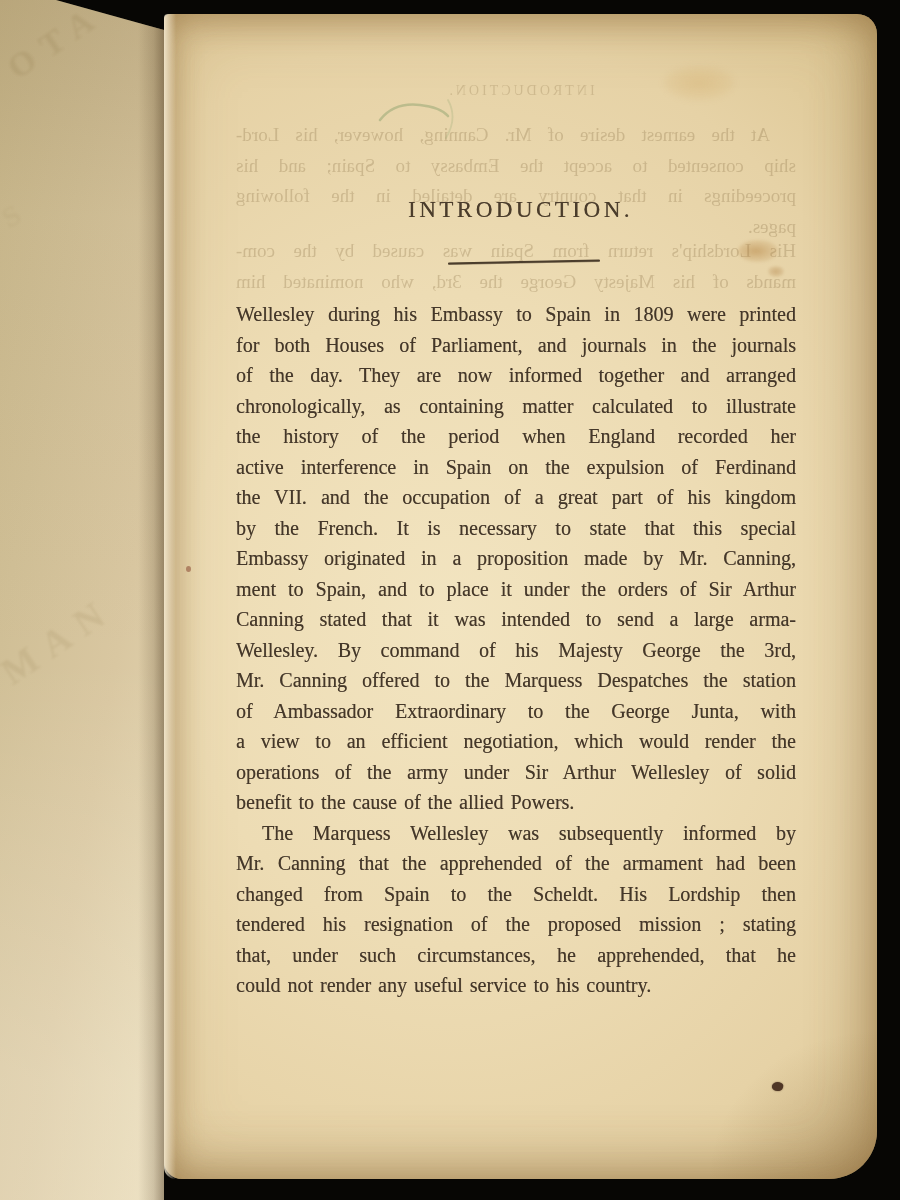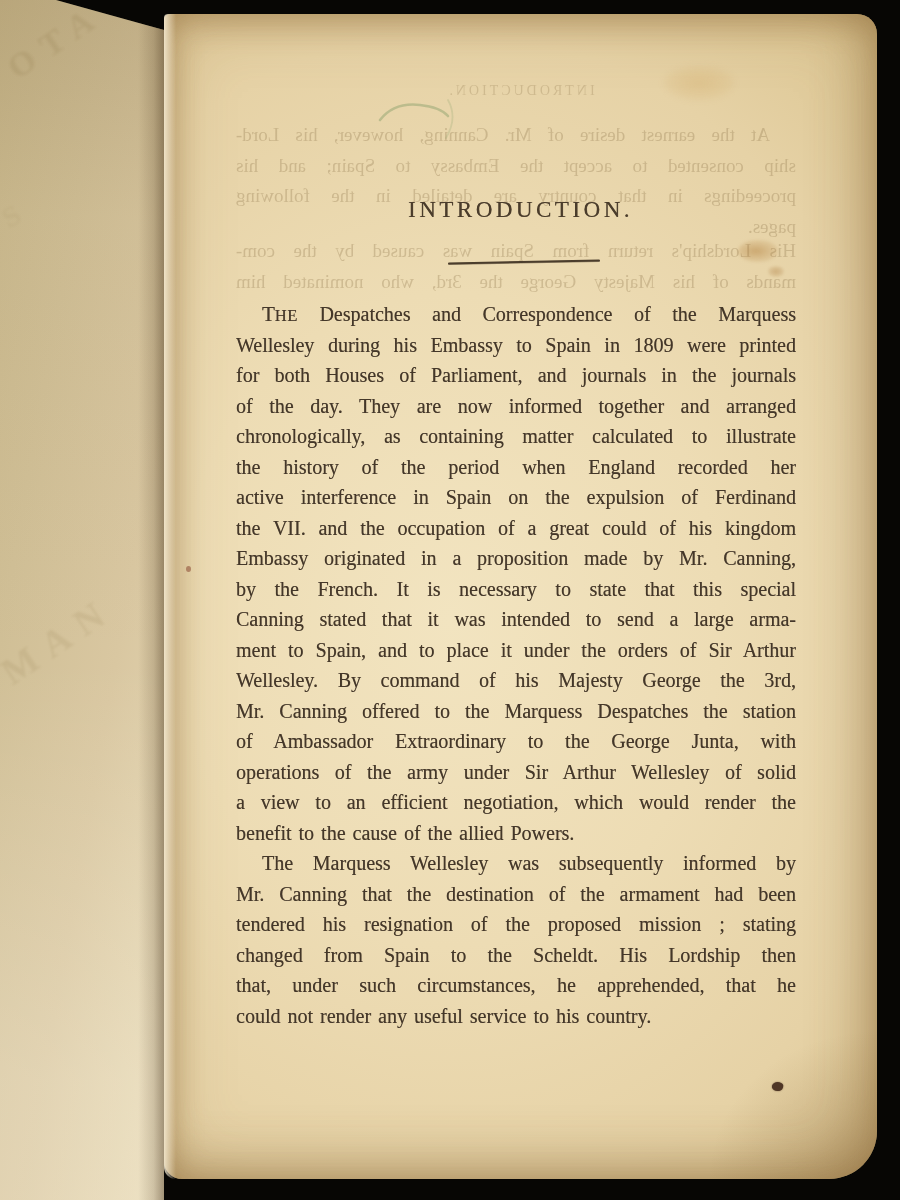--- a/index.html
+++ b/index.html
@@ -145,42 +145,41 @@
       </div>
     <div class="showthrough st-block2">
         <div class="line">His Lordship's return from Spain was caused by the com-</div>
         <div class="line">mands of his Majesty George the 3rd, who nominated him</div>
       </div>
 
     <div class="page-title">INTRODUCTION.</div>
     <div class="title-rule"></div>
 
     <div class="text-block">
-        <div class="line indent"><span><span class="lead-cap">T</span><span class="lead-sc">HE</span></span> Despatches and Correspondence of the Marquess</div>
         <div class="line">Wellesley during his Embassy to Spain in 1809 were printed</div>
         <div class="line">for both Houses of Parliament, and journals in the journals</div>
         <div class="line">of the day. They are now informed together and arranged</div>
         <div class="line">chronologically, as containing matter calculated to illustrate</div>
         <div class="line">the history of the period when England recorded her</div>
         <div class="line">active interference in Spain on the expulsion of Ferdinand</div>
-        <div class="line">the VII. and the occupation of a great could of his kingdom</div>
+        <div class="line">the VII. and the occupation of a great part of his kingdom</div>
+        <div class="line">by the French. It is necessary to state that this special</div>
         <div class="line">Embassy originated in a proposition made by Mr. Canning,</div>
-        <div class="line">by the French. It is necessary to state that this special</div>
+        <div class="line">ment to Spain, and to place it under the orders of Sir Arthur</div>
         <div class="line">Canning stated that it was intended to send a large arma-</div>
-        <div class="line">ment to Spain, and to place it under the orders of Sir Arthur</div>
         <div class="line">Wellesley. By command of his Majesty George the 3rd,</div>
         <div class="line">Mr. Canning offered to the Marquess Despatches the station</div>
         <div class="line">of Ambassador Extraordinary to the George Junta, with</div>
+        <div class="line">a view to an efficient negotiation, which would render the</div>
         <div class="line">operations of the army under Sir Arthur Wellesley of solid</div>
-        <div class="line">a view to an efficient negotiation, which would render the</div>
         <div class="line last">benefit to the cause of the allied Powers.</div>
         <div class="line indent">The Marquess Wellesley was subsequently informed by</div>
-        <div class="line">Mr. Canning that the destination of the armament had been</div>
+        <div class="line">Mr. Canning that the apprehended of the armament had been</div>
+        <div class="line">changed from Spain to the Scheldt. His Lordship then</div>
         <div class="line">tendered his resignation of the proposed mission ; stating</div>
-        <div class="line">changed from Spain to the Scheldt. His Lordship then</div>
         <div class="line">that, under such circumstances, he apprehended, that he</div>
         <div class="line last">could not render any useful service to his country.</div>
       </div>
 
     <svg class="pencil-mark" viewBox="0 0 110 60">
       <path d="M6 34 Q 20 16, 46 19 Q 66 21, 74 30" fill="none" stroke="#7e9a63" stroke-width="2.6" stroke-linecap="round" opacity="0.75"></path>
       <path d="M74 14 Q 84 32, 72 52" fill="none" stroke="#7e9a63" stroke-width="1.8" stroke-linecap="round" opacity="0.38"></path>
     </svg>
 
     <div class="stain-soft"></div>

